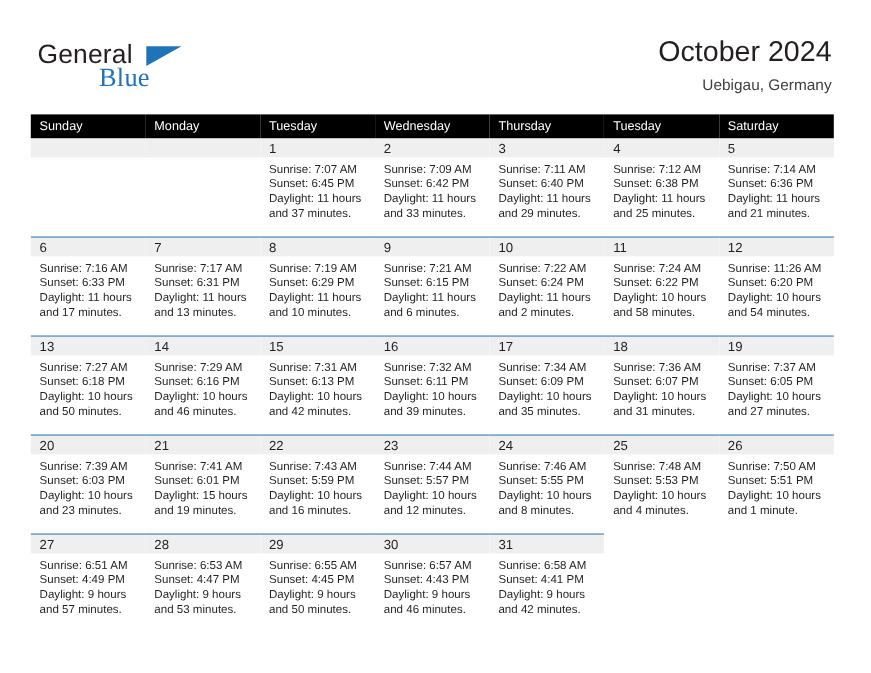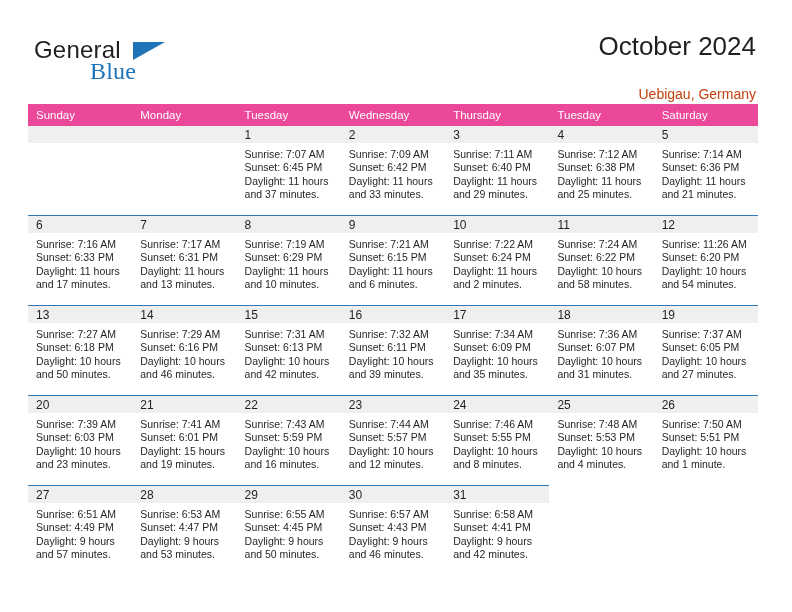--- a/index.html
+++ b/index.html
@@ -73,42 +73,42 @@
   }
   .cal-title {
     font-size: 26px;
     font-weight: normal;
     color: #231f20;
     line-height: 1.15;
     white-space: nowrap;
     text-align: right;
   }
   .cal-subtitle {
-    margin-top: 24px;
+    margin-top: 7px;
     font-size: 14px;
-    color: #c2410c;
+    color: #404040;
     white-space: nowrap;
   }
 
   
   .calendar {
     position: absolute;
     left: 28px;
     top: 104px;
     width: 730px;
   }
   table.cal {
     border-collapse: collapse;
     table-layout: fixed;
     width: 730px;
   }
   table.cal col { width: 104.28px; }
 
   thead th {
-    background: #ec4899;
+    background: #000000;
     color: #ffffff;
     font-size: 11.5px;
     font-weight: normal;
     text-align: left;
     padding: 5px 0 5px 8px;
     height: 12px;
     border: none;
   }
 
   tbody tr.week-row > td {

